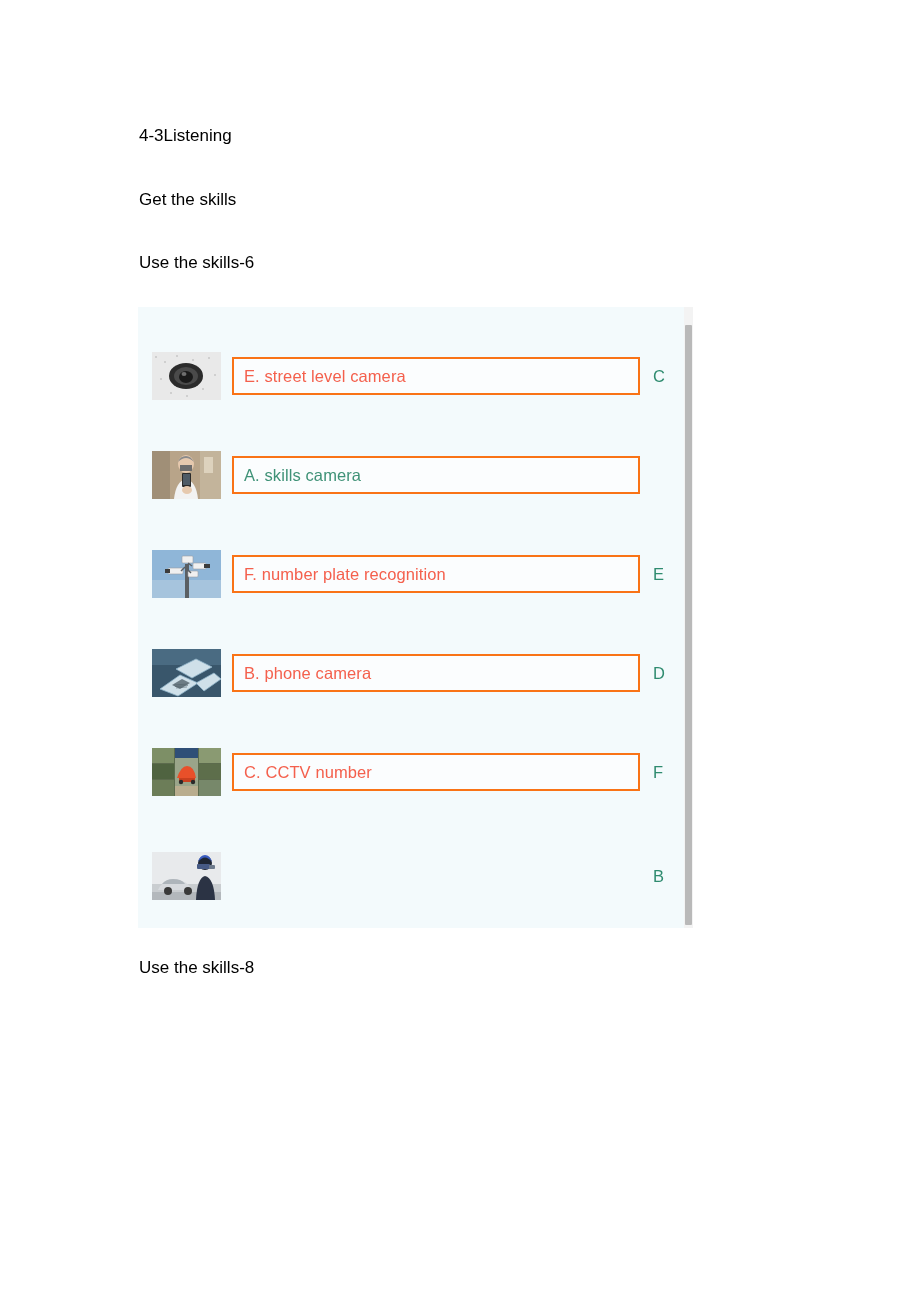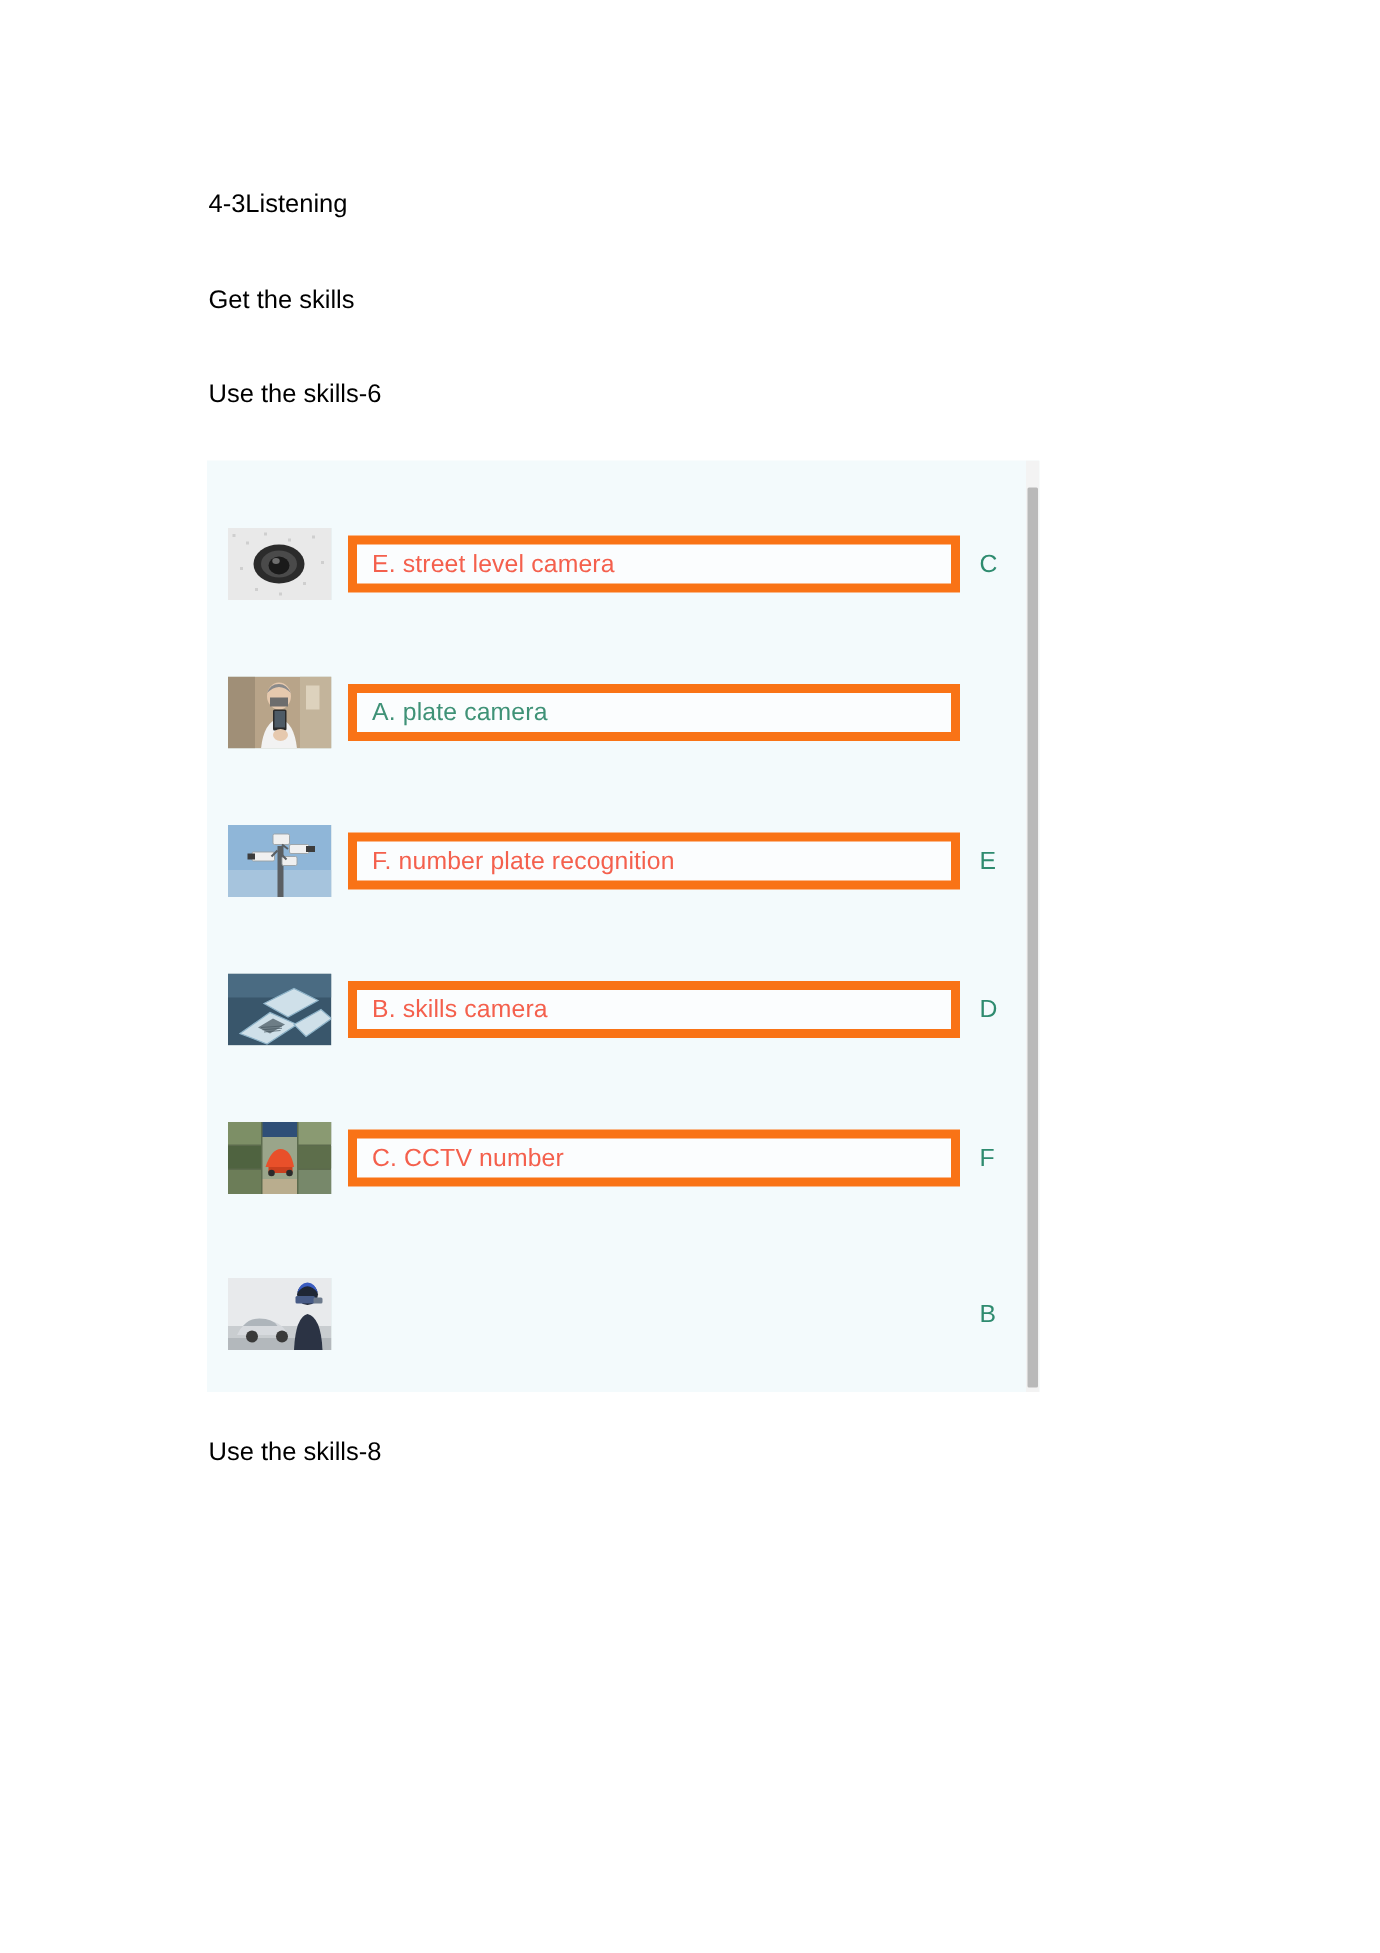--- a/index.html
+++ b/index.html
@@ -67,21 +67,21 @@
     overflow: hidden;
     flex: none;
   }
   .thumb svg { display: block; width: 69px; height: 48px; }
 
   .answer-box {
     position: absolute;
     left: 94px;
     width: 408px;
     height: 38px;
-    border: 6px solid #f97316;
+    border: 2px solid #f97316;
     background: #fbfdfe;
     box-sizing: border-box;
     display: flex;
     align-items: center;
   }
   .answer-text {
     padding-left: 10px;
     font-size: 16.5px;
     letter-spacing: 0.1px;
     font-family: "Liberation Sans", sans-serif;
@@ -166,21 +166,21 @@
           <ellipse cx="34" cy="13" rx="8" ry="9" fill="#e6c9ae"></ellipse>
           <path d="M26 11 q8 -8 16 0 q-3 -6 -8 -6 q-6 0 -8 6z" fill="#8a8a8a"></path>
           <rect x="28" y="14" width="12" height="6" fill="#6d6d6d"></rect>
           <path d="M22 48 q2 -18 12 -20 q10 2 12 20z" fill="#f2f2f2"></path>
           <rect x="30" y="22" width="9" height="14" rx="1" fill="#2b2b2b"></rect>
           <rect x="31" y="23" width="7" height="11" fill="#4e5b66"></rect>
           <ellipse cx="35" cy="39" rx="5" ry="4" fill="#e6c9ae"></ellipse>
         </svg>
       </div>
       <div class="answer-box">
-        <span class="answer-text ans-green">A. plate camera</span>
+        <span class="answer-text ans-green">A. skills camera</span>
       </div>
       <div class="key-letter"></div>
     </div>
 
     <div class="match-row" style="top:236px">
       <div class="thumb">
         <svg viewBox="0 0 69 48" preserveAspectRatio="none">
           <rect width="69" height="48" fill="#8fb6d8"></rect>
           <rect y="30" width="69" height="18" fill="#a6c4dd"></rect>
           <rect x="33" y="14" width="4" height="34" fill="#5a5f63"></rect>
@@ -215,21 +215,21 @@
           </g>
           <polygon points="20,36 30,30 38,34 28,40" fill="#6d7d86"></polygon>
           <g stroke="#4a5a63" stroke-width="0.5">
             <line x1="22" y1="36" x2="36" y2="35"></line>
             <line x1="23" y1="37.5" x2="36" y2="36.5"></line>
             <line x1="24" y1="39" x2="35" y2="38"></line>
           </g>
         </svg>
       </div>
       <div class="answer-box">
-        <span class="answer-text ans-red">B. skills camera</span>
+        <span class="answer-text ans-red">B. phone camera</span>
       </div>
       <div class="key-letter">D</div>
     </div>
 
     <div class="match-row" style="top:434px">
       <div class="thumb">
         <svg viewBox="0 0 69 48" preserveAspectRatio="none">
           <rect width="69" height="48" fill="#5c6b4d"></rect>
           <rect x="0" y="0" width="22" height="15" fill="#7d8f66"></rect>
           <rect x="0" y="16" width="22" height="15" fill="#4f6340"></rect>

